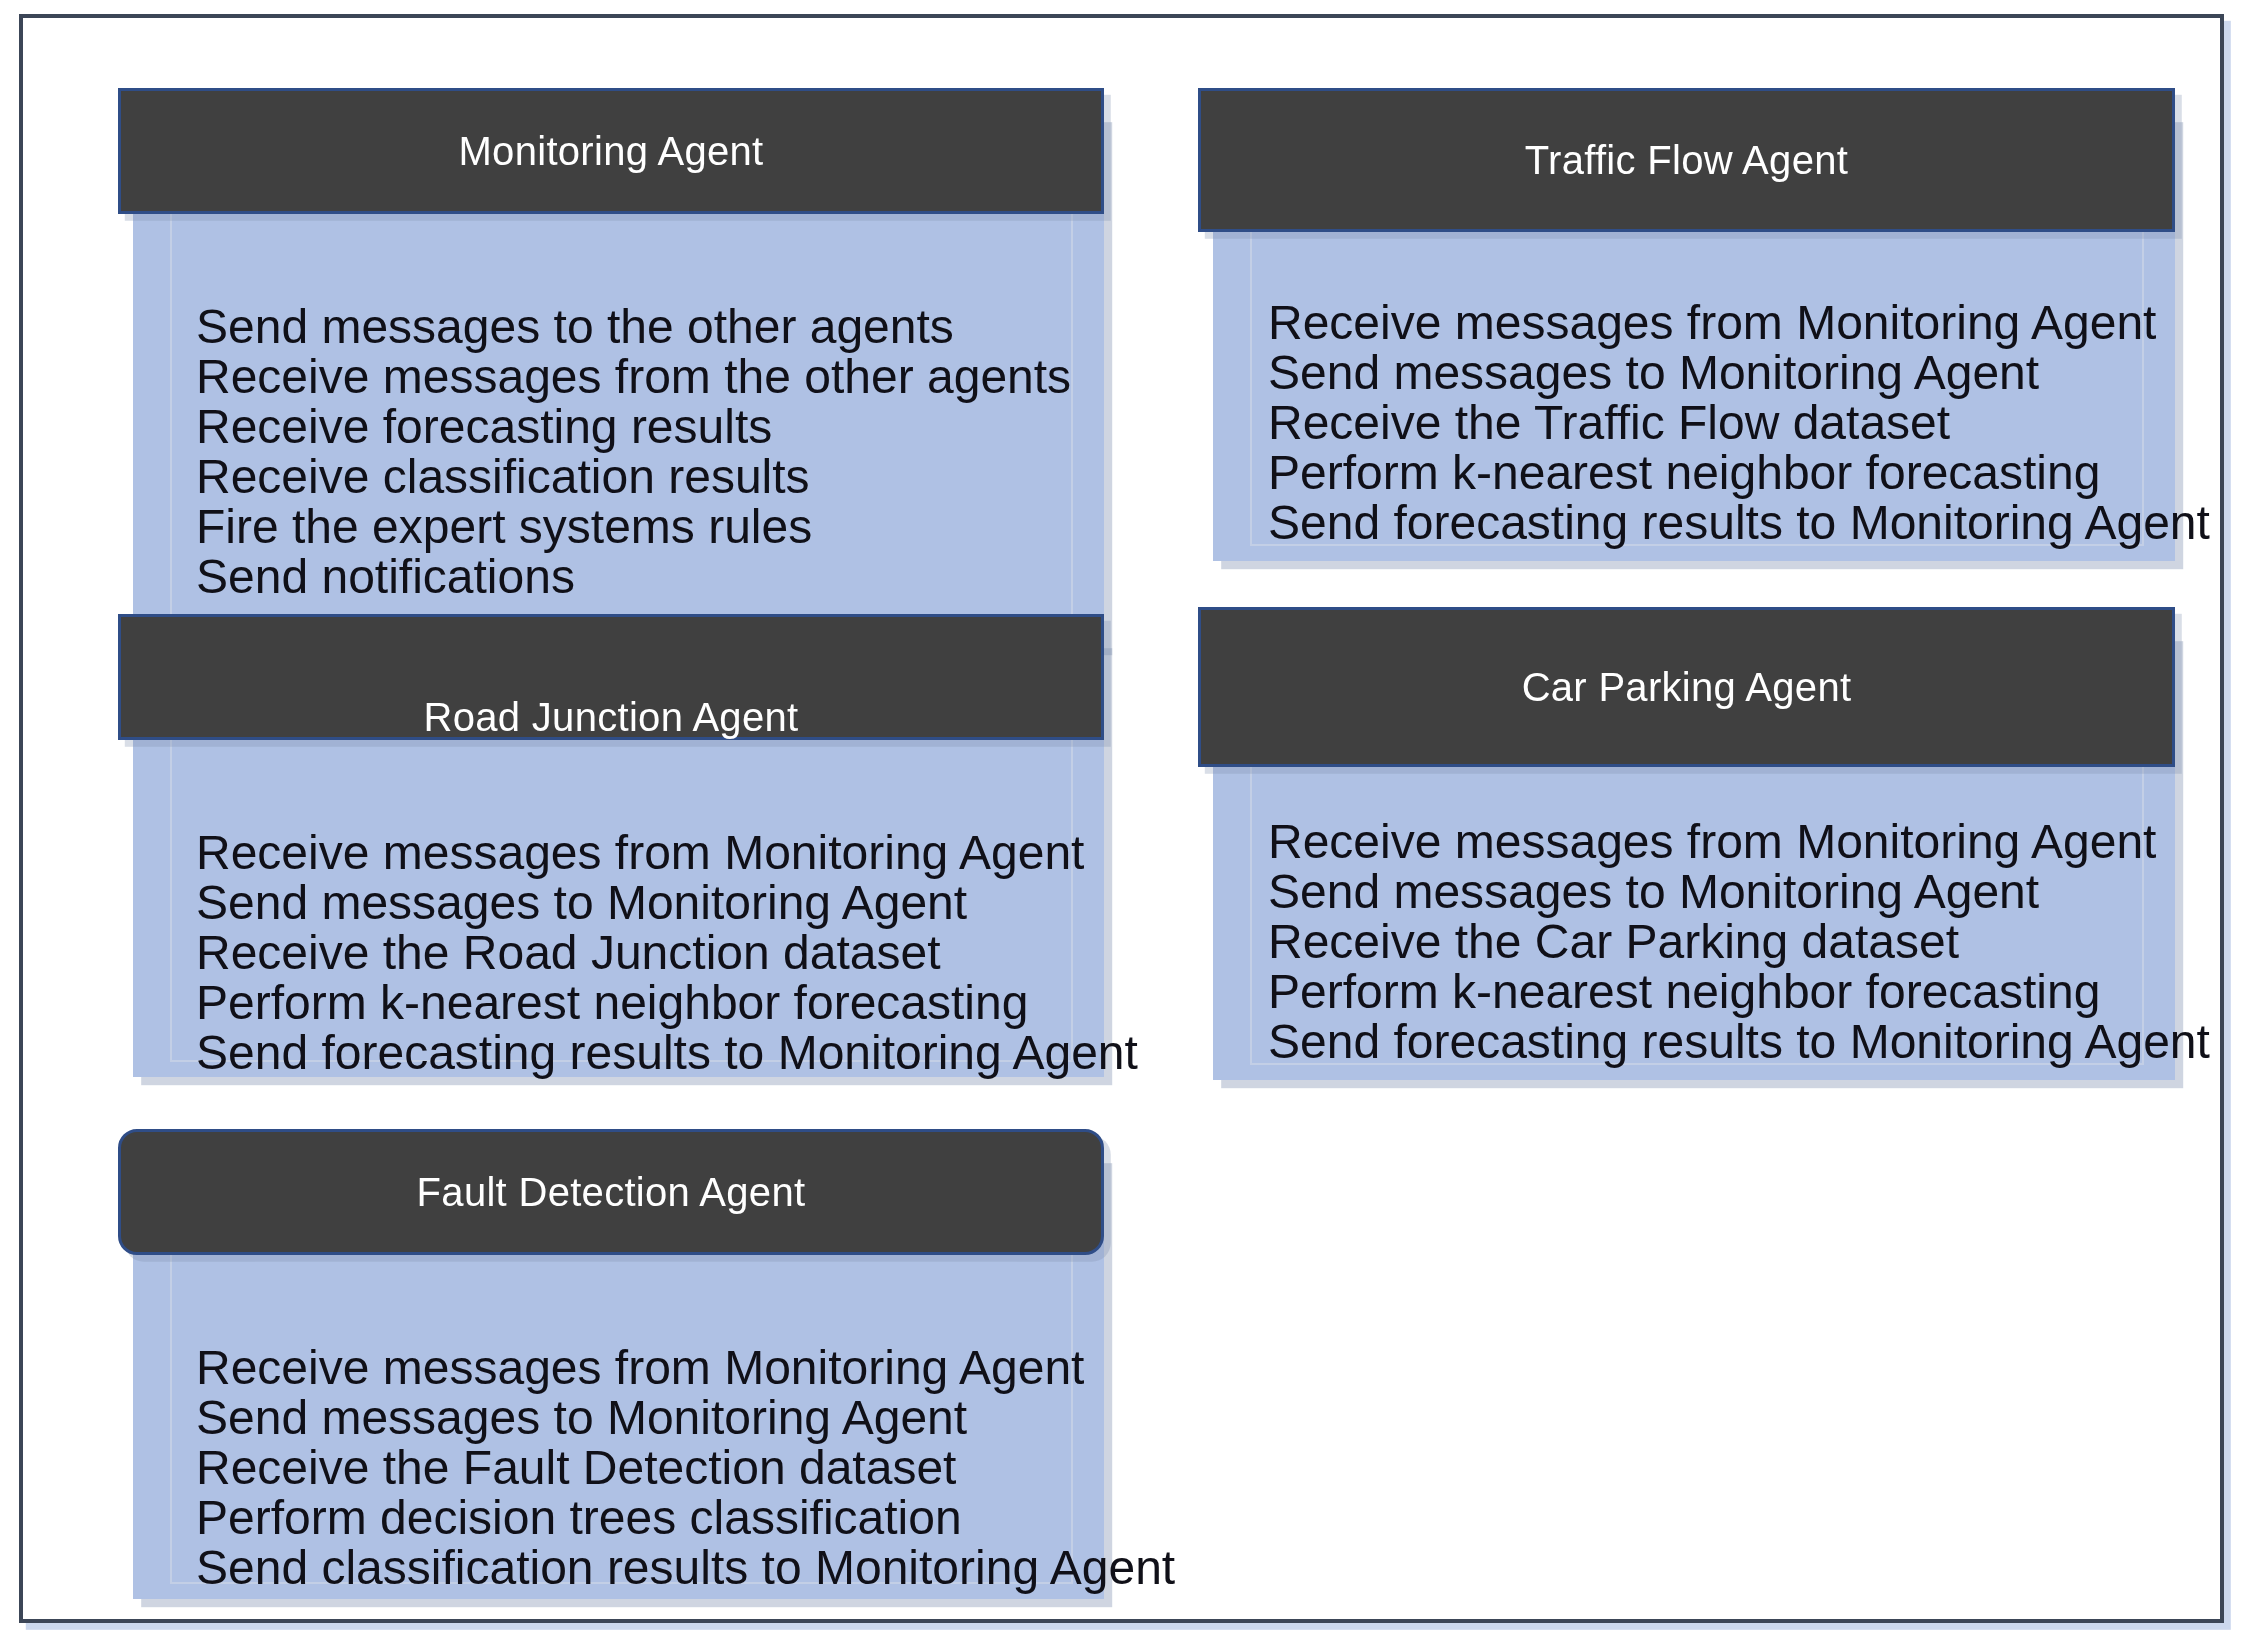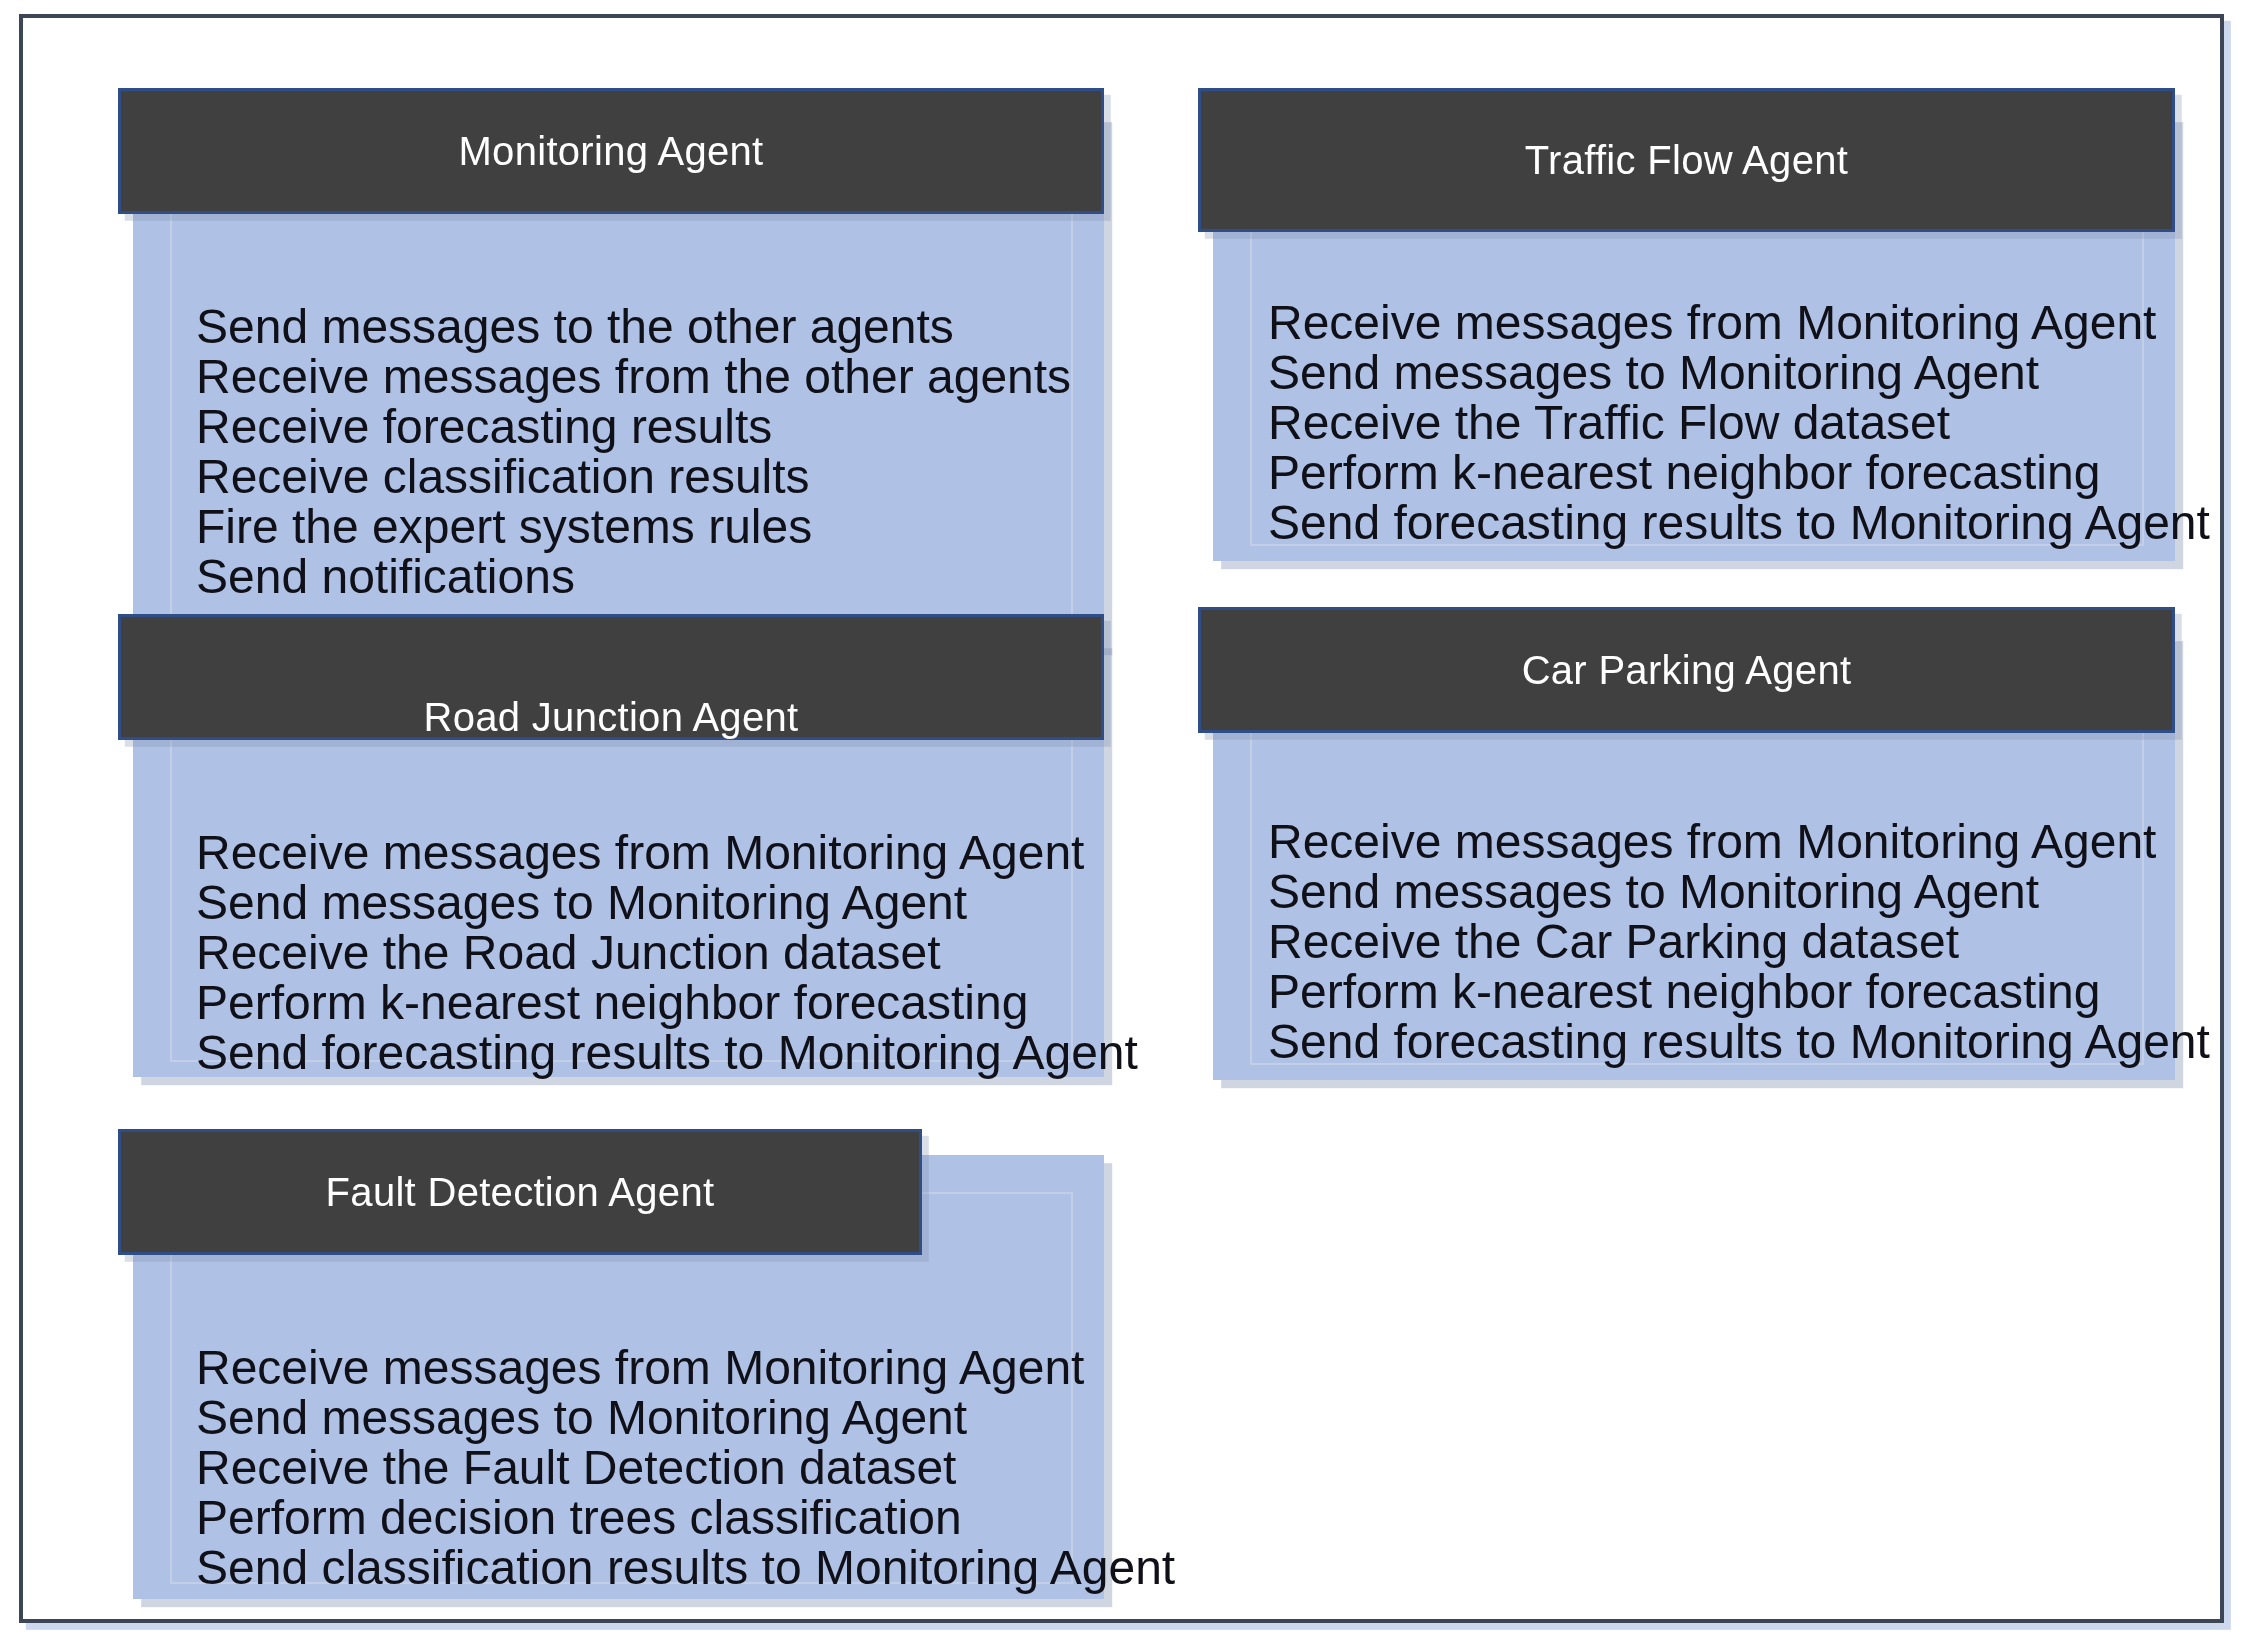--- a/index.html
+++ b/index.html
@@ -104,33 +104,33 @@
 
   
   #card-roadjunction            { left: 110px;  top: 596px;  width: 986px; }
   #card-roadjunction .card-body { width: 971px; height: 437px; }
   #card-roadjunction .card-header { width: 986px; height: 126px; align-items: flex-end; }
   #card-roadjunction .task-list { top: 188px; }
 
   
   #card-faultdetection            { left: 110px;  top: 1111px; width: 986px; }
   #card-faultdetection .card-body { width: 971px; height: 444px; }
-  #card-faultdetection .card-header { width: 804px; height: 126px; }
+  #card-faultdetection .card-header { width: 986px; height: 126px; border-radius: 19px; }
   #card-faultdetection .task-list { top: 188px; }
 
   
   #card-trafficflow            { left: 1190px; top: 70px;  width: 977px; }
   #card-trafficflow .card-body { width: 962px; height: 447px; }
   #card-trafficflow .card-header { width: 977px; height: 144px; }
   #card-trafficflow .task-list { top: 184px; left: 55px; }
 
   
   #card-carparking            { left: 1190px; top: 589px;  width: 977px; }
   #card-carparking .card-body { width: 962px; height: 447px; }
-  #card-carparking .card-header { width: 977px; height: 126px; }
+  #card-carparking .card-header { width: 977px; height: 160px; }
   #card-carparking .task-list { top: 184px; left: 55px; }
 </style>
 </head>
 <body>
 
 <div id="page">
   <div id="frame">
 
     <div class="card" id="card-monitoring">
       <div class="card-body">

